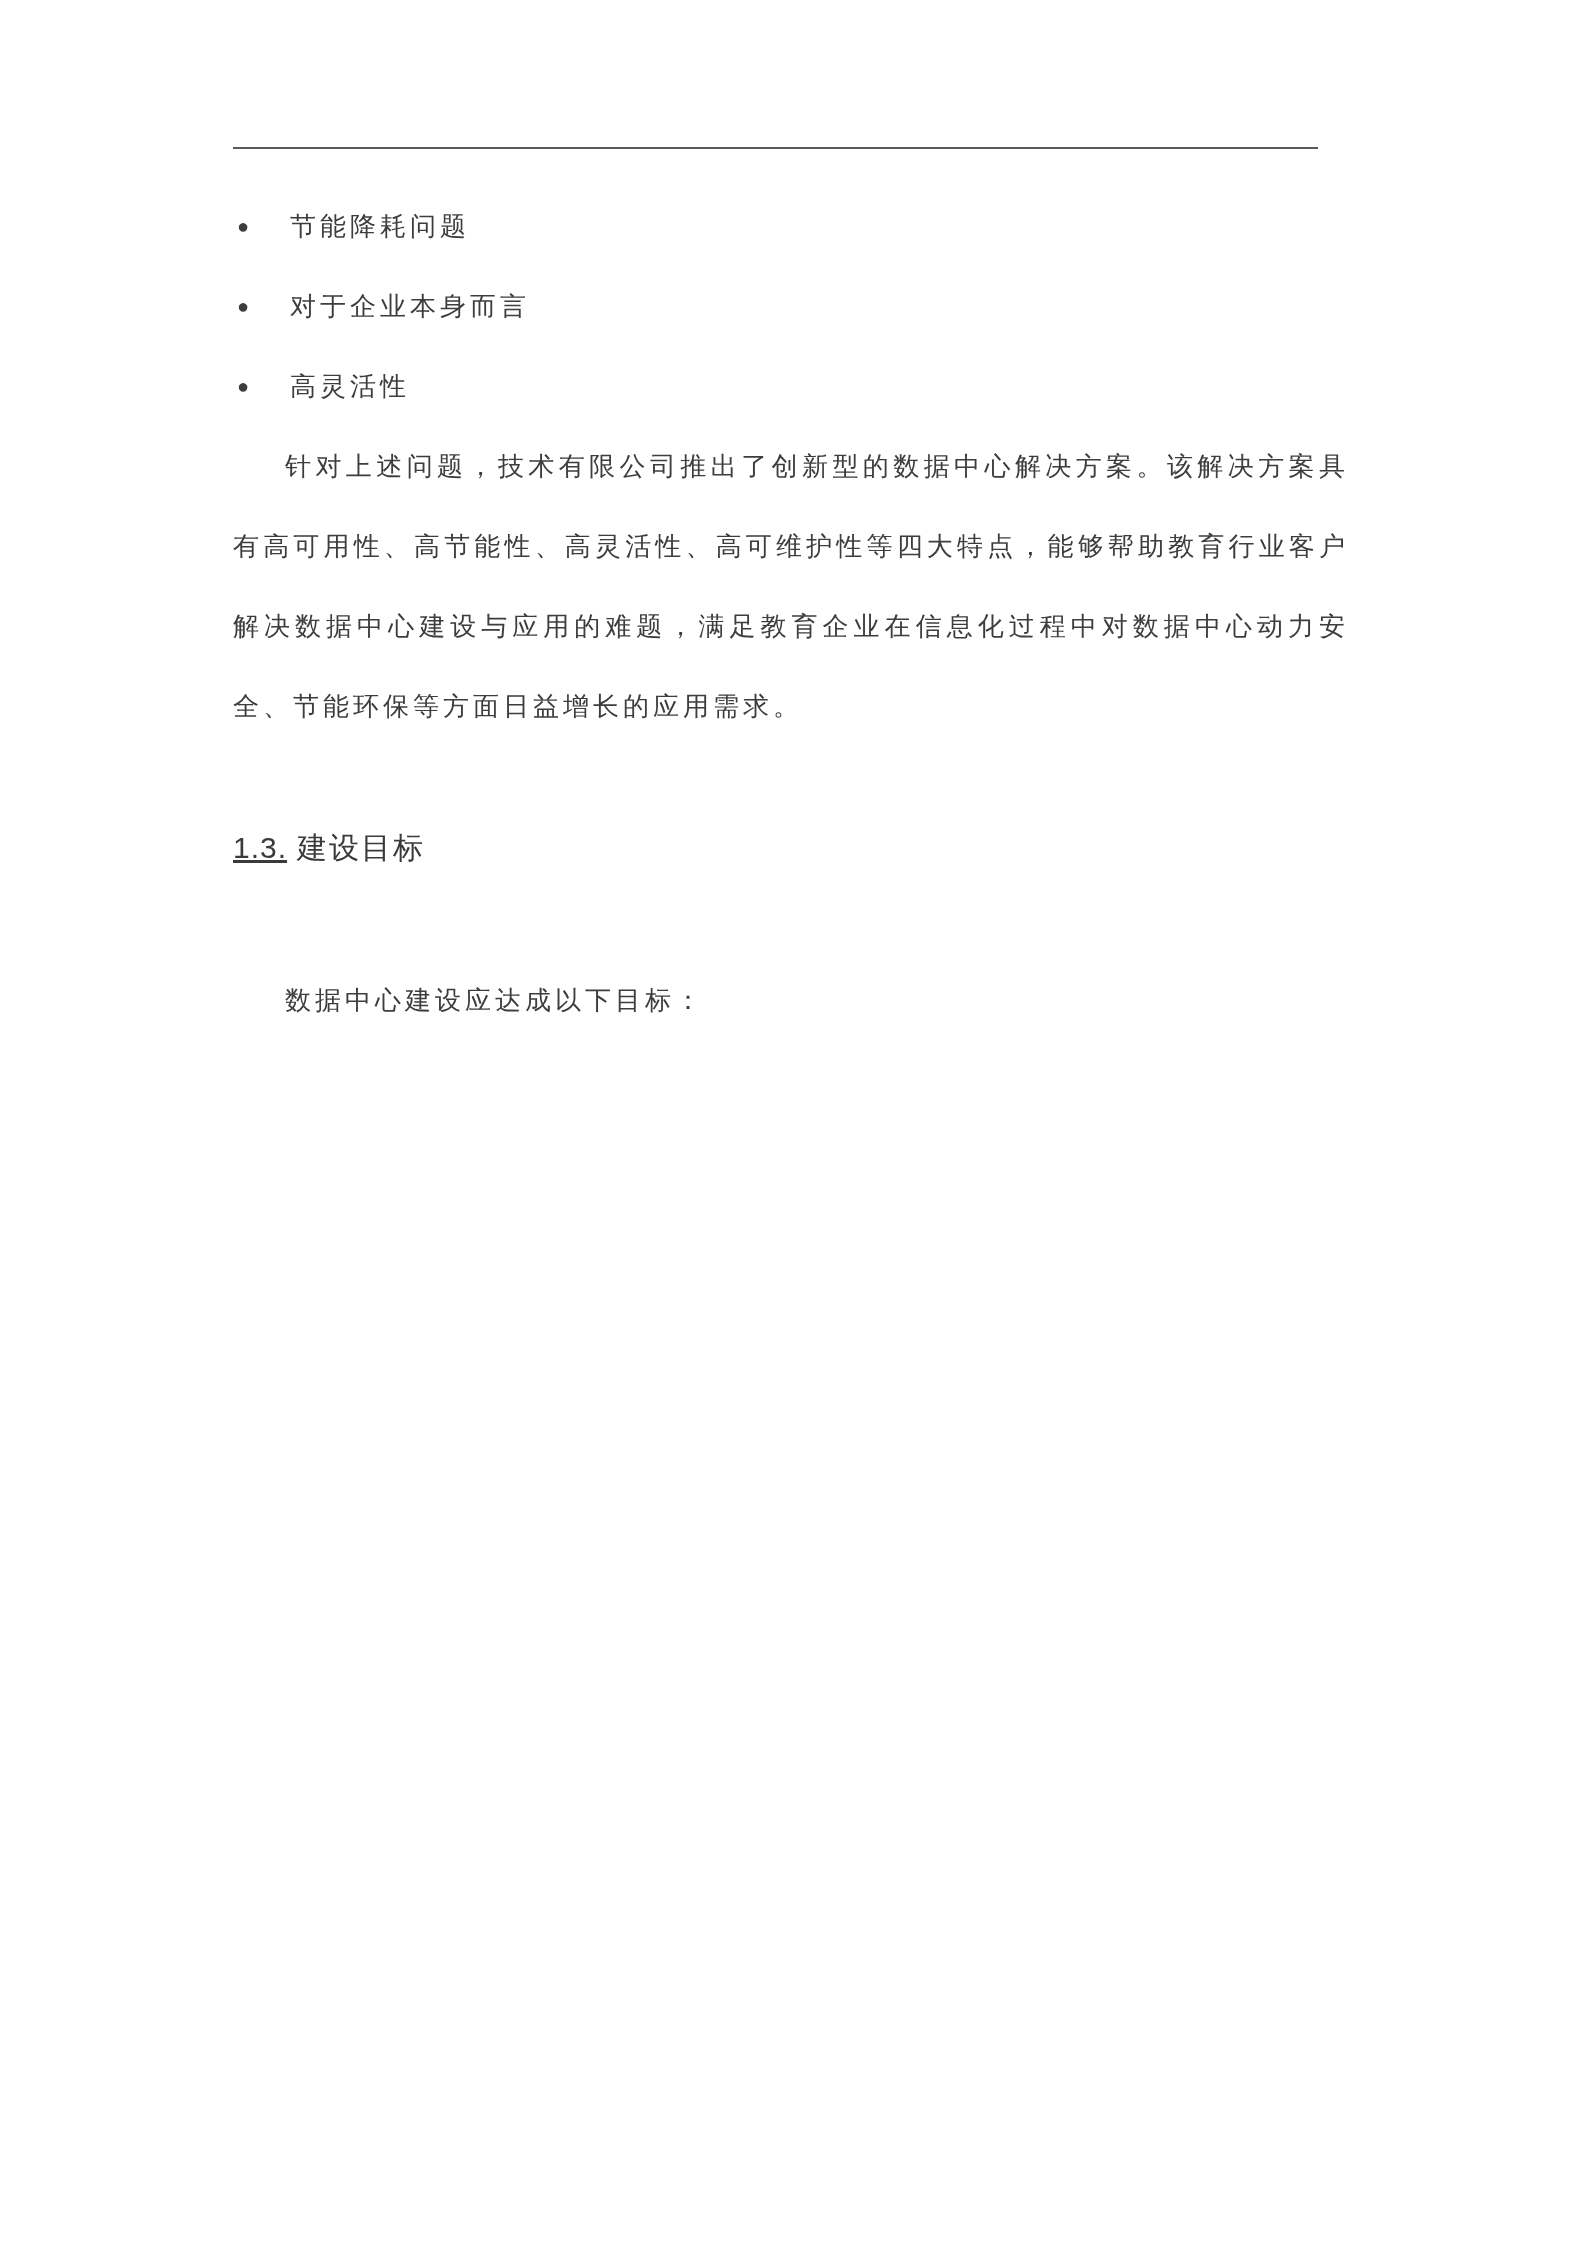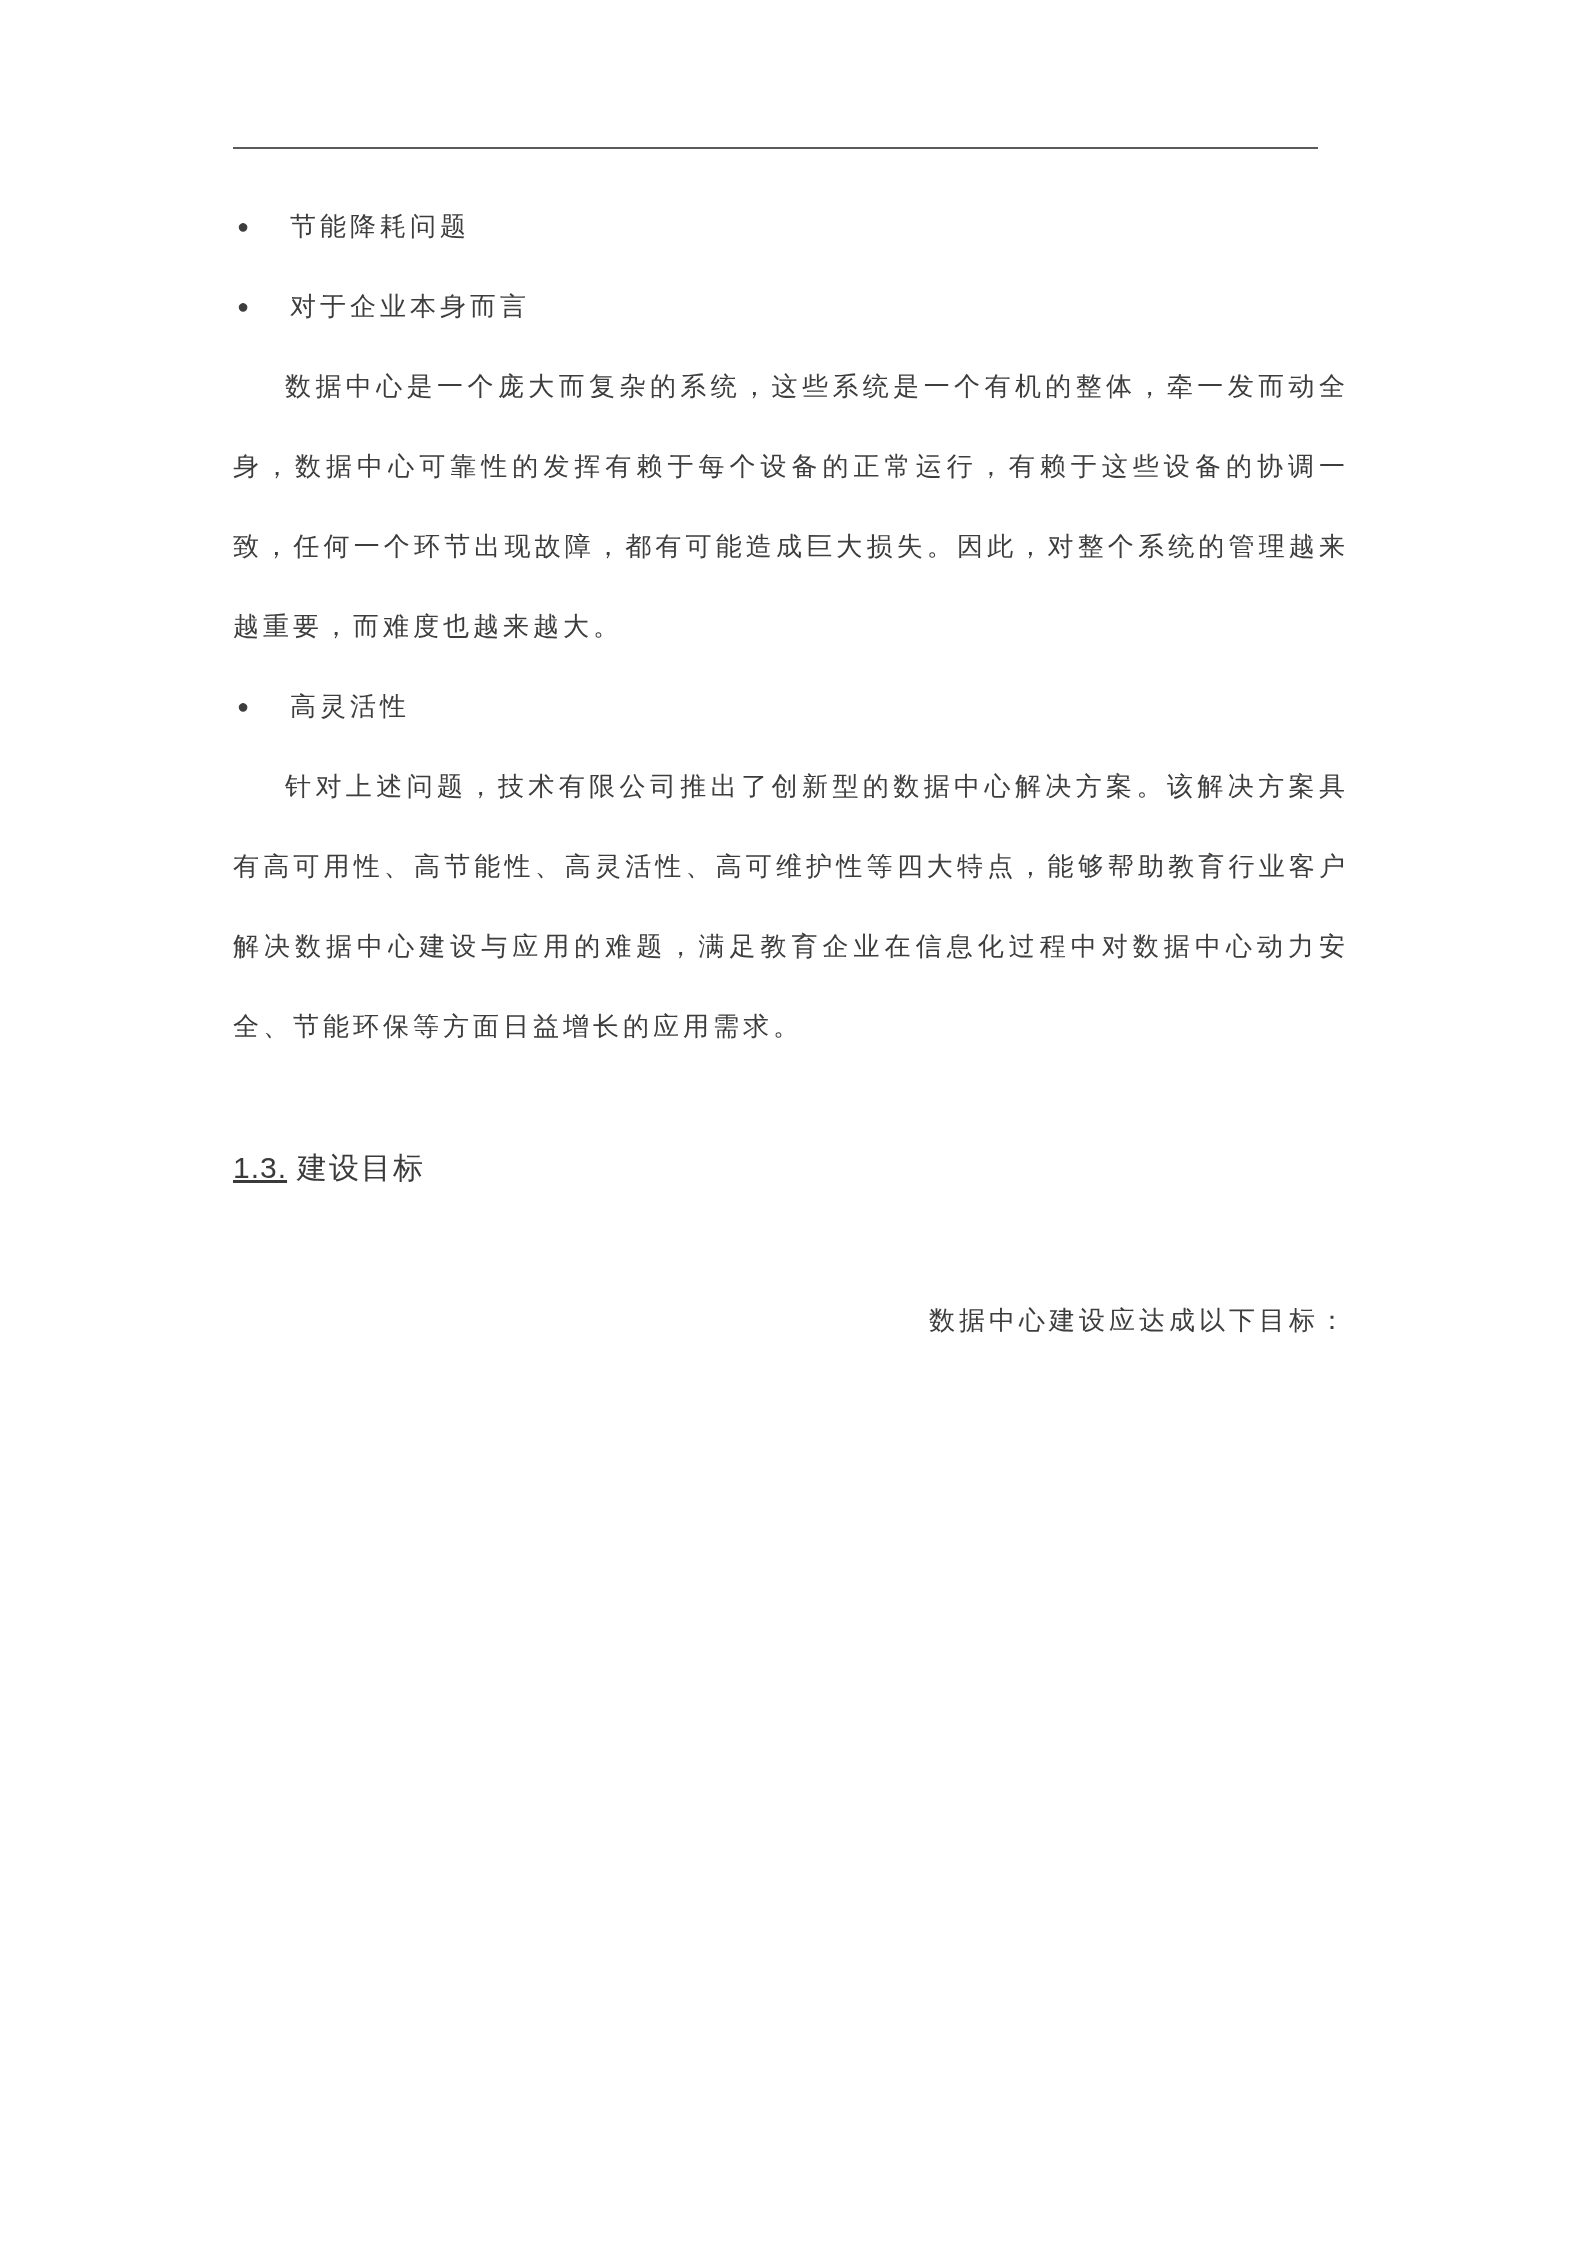--- a/index.html
+++ b/index.html
@@ -58,21 +58,21 @@
     letter-spacing: 2px;
     color: #3a3a3a;
   }
   .heading-number {
     display: inline-block;
     width: 64px;
     letter-spacing: 1px;
     text-decoration: underline;
   }
   .closing {
-    text-align: right;
+    text-align: left;
   }
 </style>
 </head>
 <body>
 
 <div class="page">
 
   <div class="header-rule"></div>
 
   <div class="content">
@@ -81,21 +81,20 @@
       <span class="bullet">●</span>
       <span class="bullet-text">节能降耗问题</span>
     </div>
 
 
     <div class="bullet-item">
       <span class="bullet">●</span>
       <span class="bullet-text">对于企业本身而言</span>
     </div>
 
-    <p class="para">数据中心是一个庞大而复杂的系统，这些系统是一个有机的整体，牵一发而动全身，数据中心可靠性的发挥有赖于每个设备的正常运行，有赖于这些设备的协调一致，任何一个环节出现故障，都有可能造成巨大损失。因此，对整个系统的管理越来越重要，而难度也越来越大。</p>
 
     <div class="bullet-item">
       <span class="bullet">●</span>
       <span class="bullet-text">高灵活性</span>
     </div>
 
 
     <p class="para">针对上述问题，技术有限公司推出了创新型的数据中心解决方案。该解决方案具有高可用性、高节能性、高灵活性、高可维护性等四大特点，能够帮助教育行业客户解决数据中心建设与应用的难题，满足教育企业在信息化过程中对数据中心动力安全、节能环保等方面日益增长的应用需求。</p>
 
     <div class="heading">

